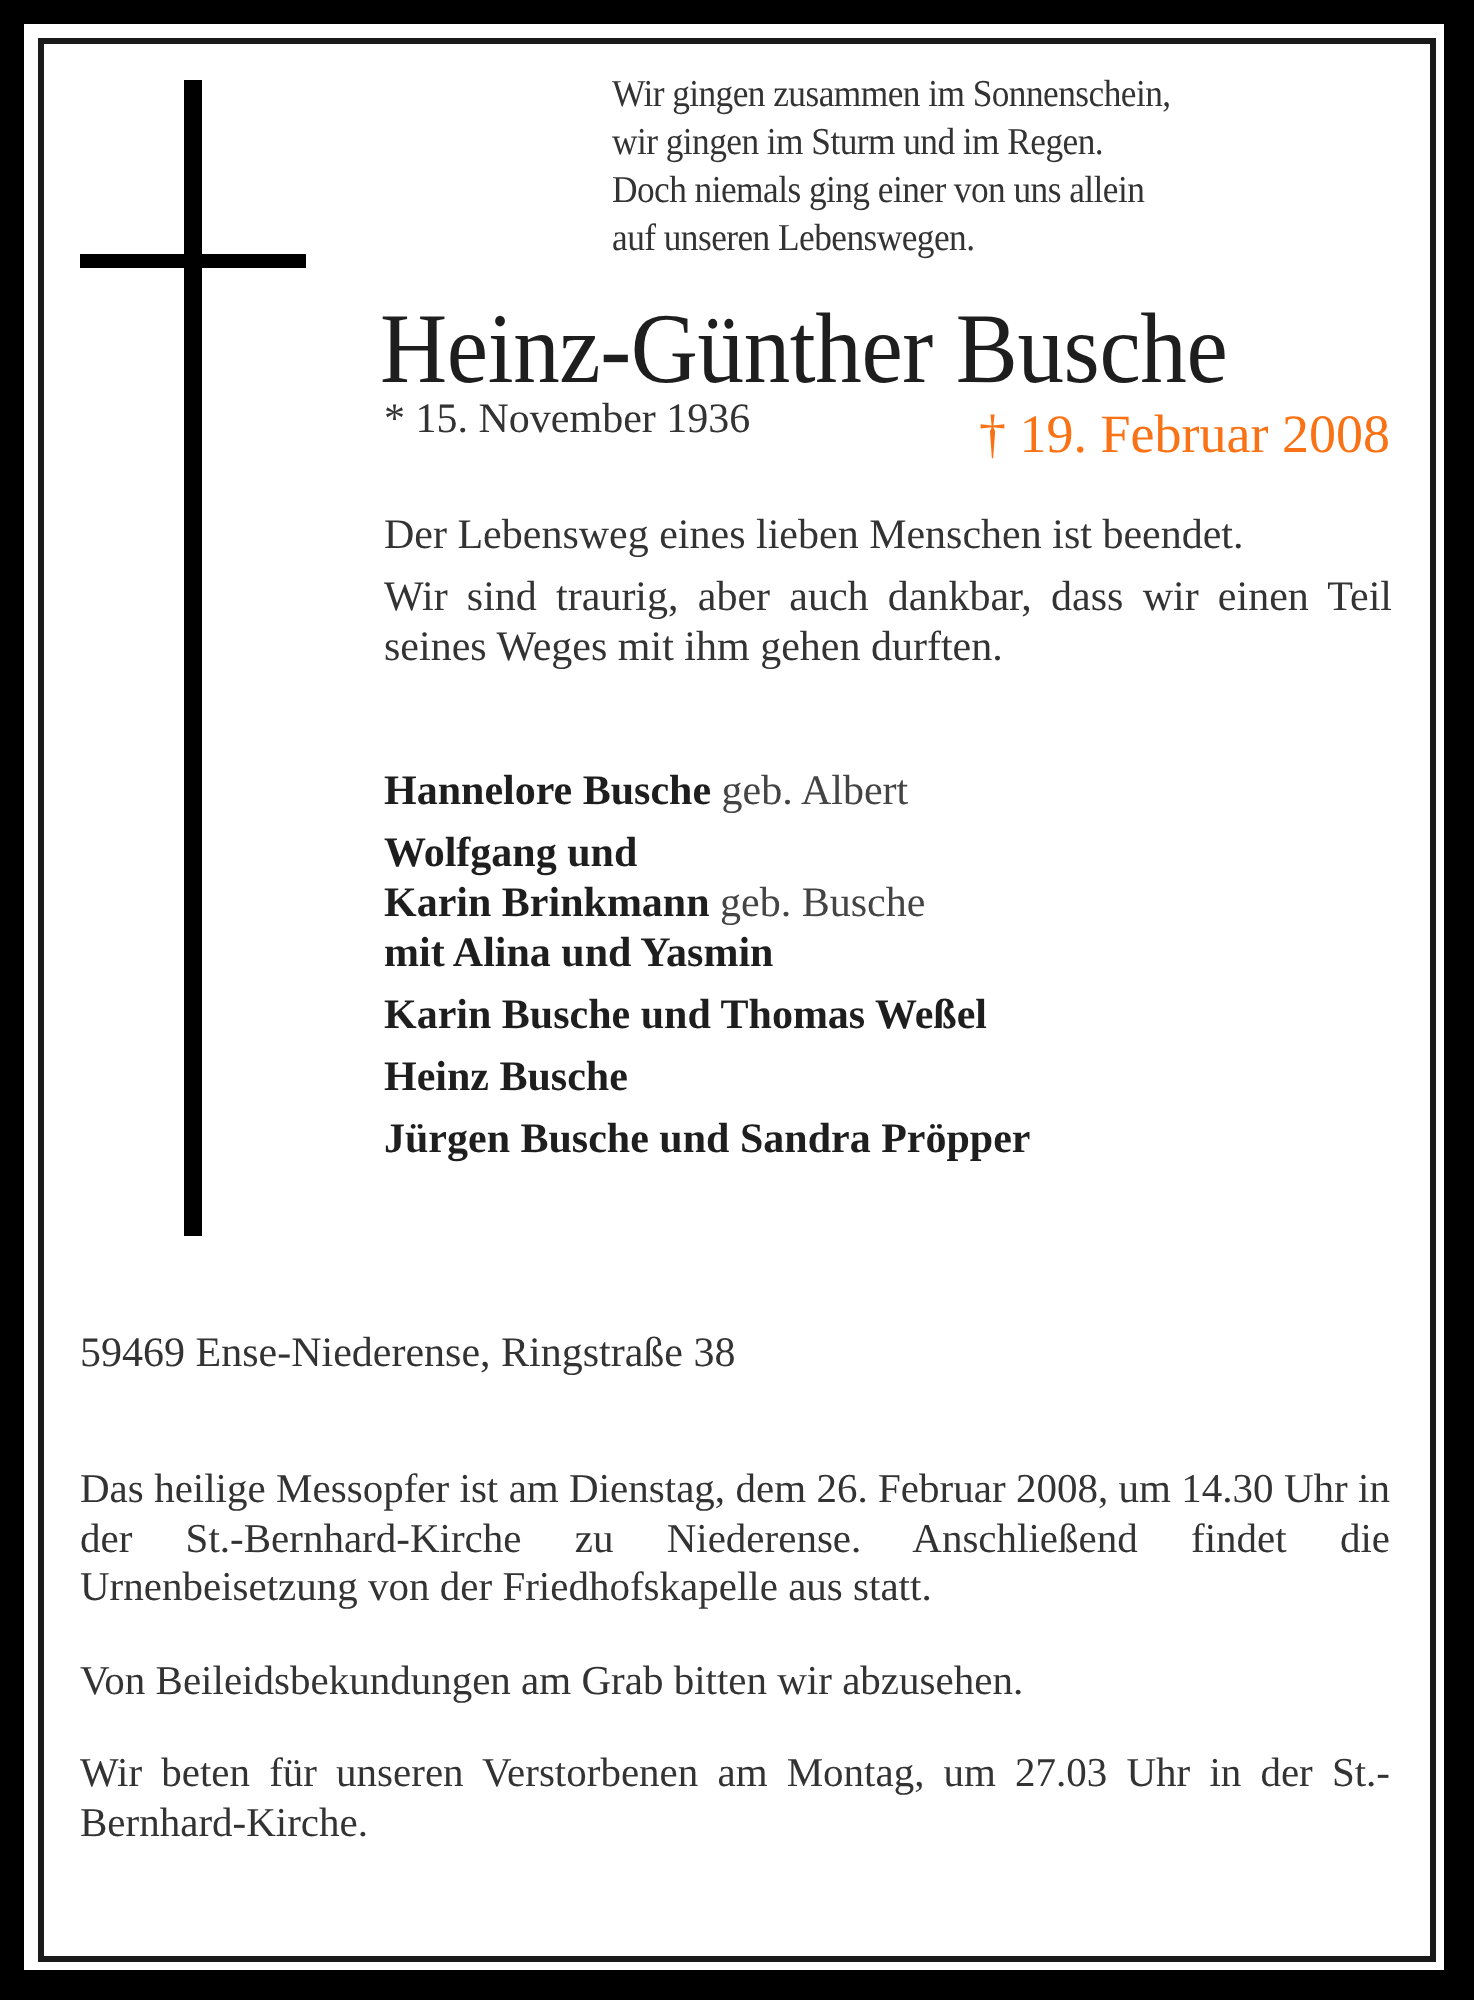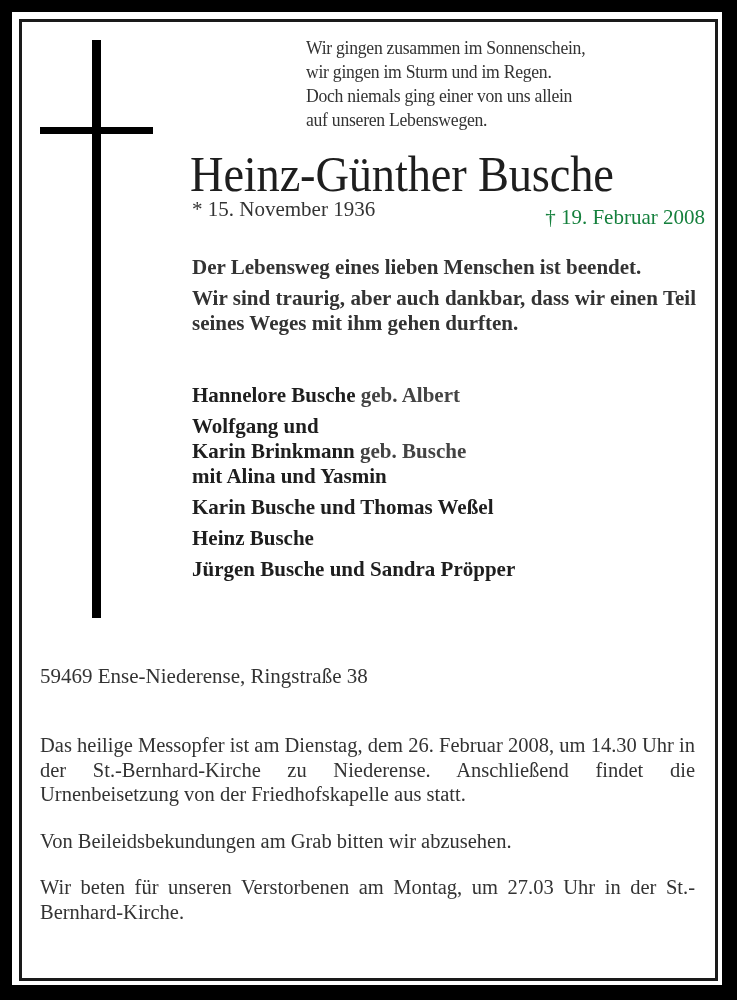--- a/index.html
+++ b/index.html
@@ -31,36 +31,36 @@
     .name {
       position: absolute; left: 190px; top: 146px; width: 505px;
       font-size: 50px; line-height: 56px; color: #1e1e1e; white-space: nowrap;
       transform: scaleX(0.93); transform-origin: left; letter-spacing: -0.2px;
     }
     .born {
       position: absolute; left: 192px; top: 196px; font-size: 21px; line-height: 26px; color: #333;
       white-space: nowrap;
     }
     .died {
-      position: absolute; right: 32px; top: 204px; font-size: 21px; line-height: 26px; color: #15803d;
+      position: absolute; right: 42px; top: 204px; font-size: 27px; line-height: 26px; color: #f97316;
       white-space: nowrap;
     }
     .intro {
       position: absolute; left: 192px; top: 255px; width: 504px;
       font-size: 21px; line-height: 25px; color: #333; text-align: justify;
     }
-    .intro p { margin: 0 0 6px 0; text-align: justify; text-align-last: left; font-weight: bold; }
+    .intro p { margin: 0 0 6px 0; text-align: justify; text-align-last: left; }
     .family {
       position: absolute; left: 192px; top: 383px; width: 500px;
       font-size: 21px; line-height: 25px; color: #1e1e1e;
     }
     .family .row { white-space: nowrap; }
     .family .gap { margin-top: 6px; }
     .family b { font-weight: bold; }
-    .family .plain { font-weight: bold; color: #444; }
+    .family .plain { font-weight: normal; color: #444; }
     .address {
       position: absolute; left: 40px; top: 663px; font-size: 21px; line-height: 26px; color: #333;
       white-space: nowrap;
     }
     .service {
       position: absolute; left: 40px; top: 733px; width: 655px;
       font-size: 20.5px; line-height: 24.5px; color: #333;
     }
     .service p { margin: 0; text-align: justify; text-align-last: left; }
     .service .block { margin-bottom: 22px; }

